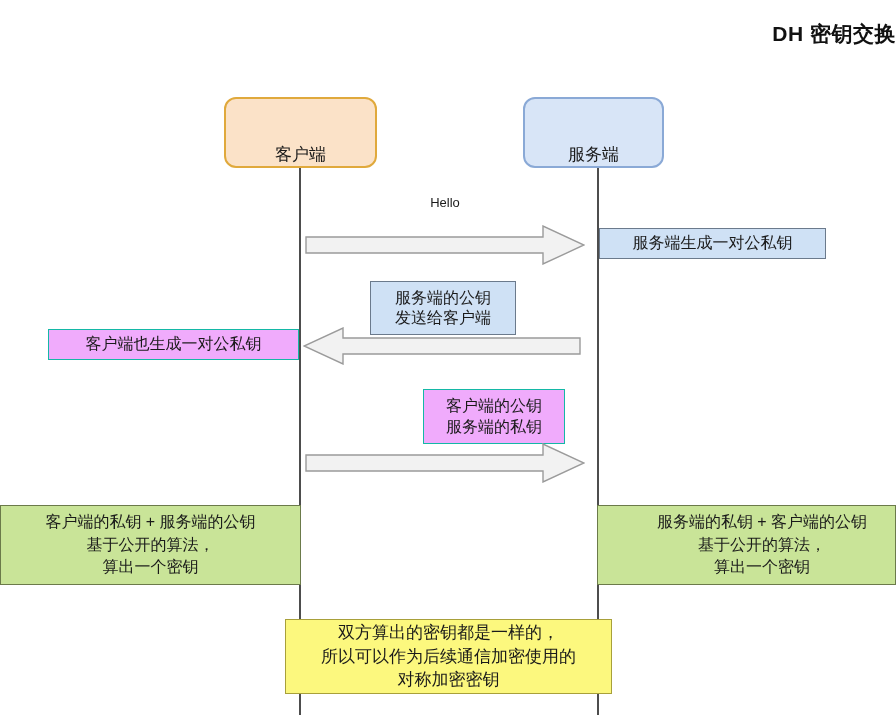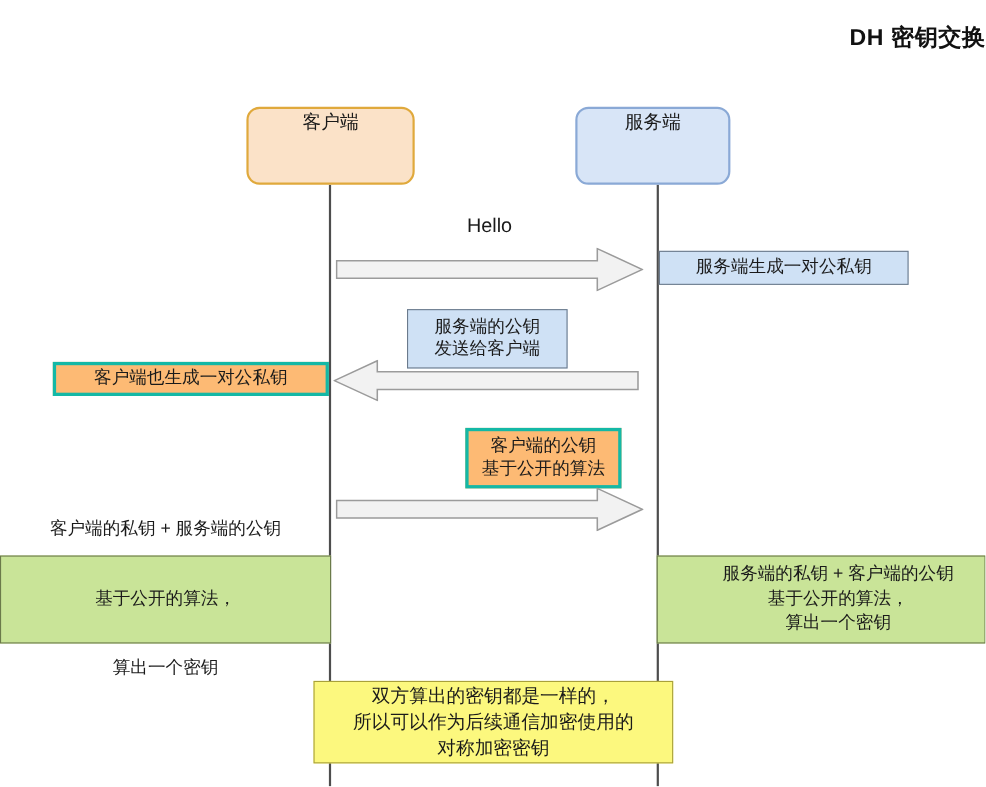--- a/index.html
+++ b/index.html
@@ -39,21 +39,21 @@
     width: 2px;
     background: #4d4d4d;
   }
 
   
   .participant {
     position: absolute;
     box-sizing: border-box;
     border-radius: 12px;
     display: flex;
-    align-items: flex-start;
+    align-items: flex-end;
     justify-content: center;
     font-size: 17px;
     color: #1a1a1a;
   }
   .participant.client {
     background: #fbe2c8;
     border: 2px solid #e0a93c;
   }
   .participant.server {
     background: #d8e5f7;
@@ -64,21 +64,21 @@
   .block-arrow {
     position: absolute;
   }
   .block-arrow svg {
     display: block;
   }
 
   
   .msg-plain {
     position: absolute;
-    font-size: 18px;
+    font-size: 13px;
     color: #1a1a1a;
     text-align: center;
     white-space: nowrap;
   }
 
   
   .note {
     position: absolute;
     box-sizing: border-box;
     display: flex;
@@ -87,21 +87,21 @@
     justify-content: center;
     font-size: 16px;
     line-height: 1.28;
     text-align: center;
     color: #1a1a1a;
     padding: 2px 6px;
   }
   .note .line { display: block; white-space: nowrap; }
 
   .note.blue   { background: #cfe1f5; border: 1px solid #6b7a8c; }
-  .note.orange { background: #fdba74; border: 3px solid #14b8a6; font-family: Liberation Serif, serif; }
+  .note.orange { background: #f0abfc; border: 1px solid #14b8a6; font-family: Liberation Serif, serif; }
   .note.green  { background: #c9e498; border: 1px solid #6b7a4a; }
   .note.yellow { background: #fcf87e; border: 1px solid #a8a03a; }
 
   .note.green  { font-size: 16px; line-height: 1.42; }
   .note.yellow { font-size: 17px; line-height: 1.40; }
 </style>
 </head>
 <body>
 
 <div id="canvas">
@@ -141,30 +141,30 @@
       <polygon points="277,11 40,11 40,1 1,19 40,37 40,27 277,27" fill="#f2f2f2" stroke="#9b9b9b" stroke-width="1.4" stroke-linejoin="miter"></polygon>
     </svg>
   </div>
 
   <div class="note orange" style="left:48px; top:329px; width:251px; height:31px;">
     <span class="line">客户端也生成一对公私钥</span>
   </div>
 
   <div class="note orange" style="left:375px; top:389px; width:142px; height:55px;margin-left:48px;">
     <span class="line">客户端的公钥</span>
-    <span class="line">基于公开的算法</span>
+    <span class="line">服务端的私钥</span>
   </div>
 
   <div class="block-arrow" style="left:305px; top:443px;">
     <svg width="280" height="40" viewBox="0 0 280 40">
       <polygon points="1,12 238,12 238,1 279,20 238,39 238,28 1,28" fill="#f2f2f2" stroke="#9b9b9b" stroke-width="1.4" stroke-linejoin="miter"></polygon>
     </svg>
   </div>
 
-  <div class="note green" style="left:0px; top:505px; width:301px; height:80px;gap:41px;">
+  <div class="note green" style="left:0px; top:505px; width:301px; height:80px;">
     <span class="line">客户端的私钥 + 服务端的公钥</span>
     <span class="line">基于公开的算法，</span>
     <span class="line">算出一个密钥</span>
   </div>
 
   <div class="note green" style="left:597px; top:505px; width:299px; height:80px;padding-left:37px;">
     <span class="line">服务端的私钥 +  客户端的公钥</span>
     <span class="line">基于公开的算法，</span>
     <span class="line">算出一个密钥</span>
   </div>

